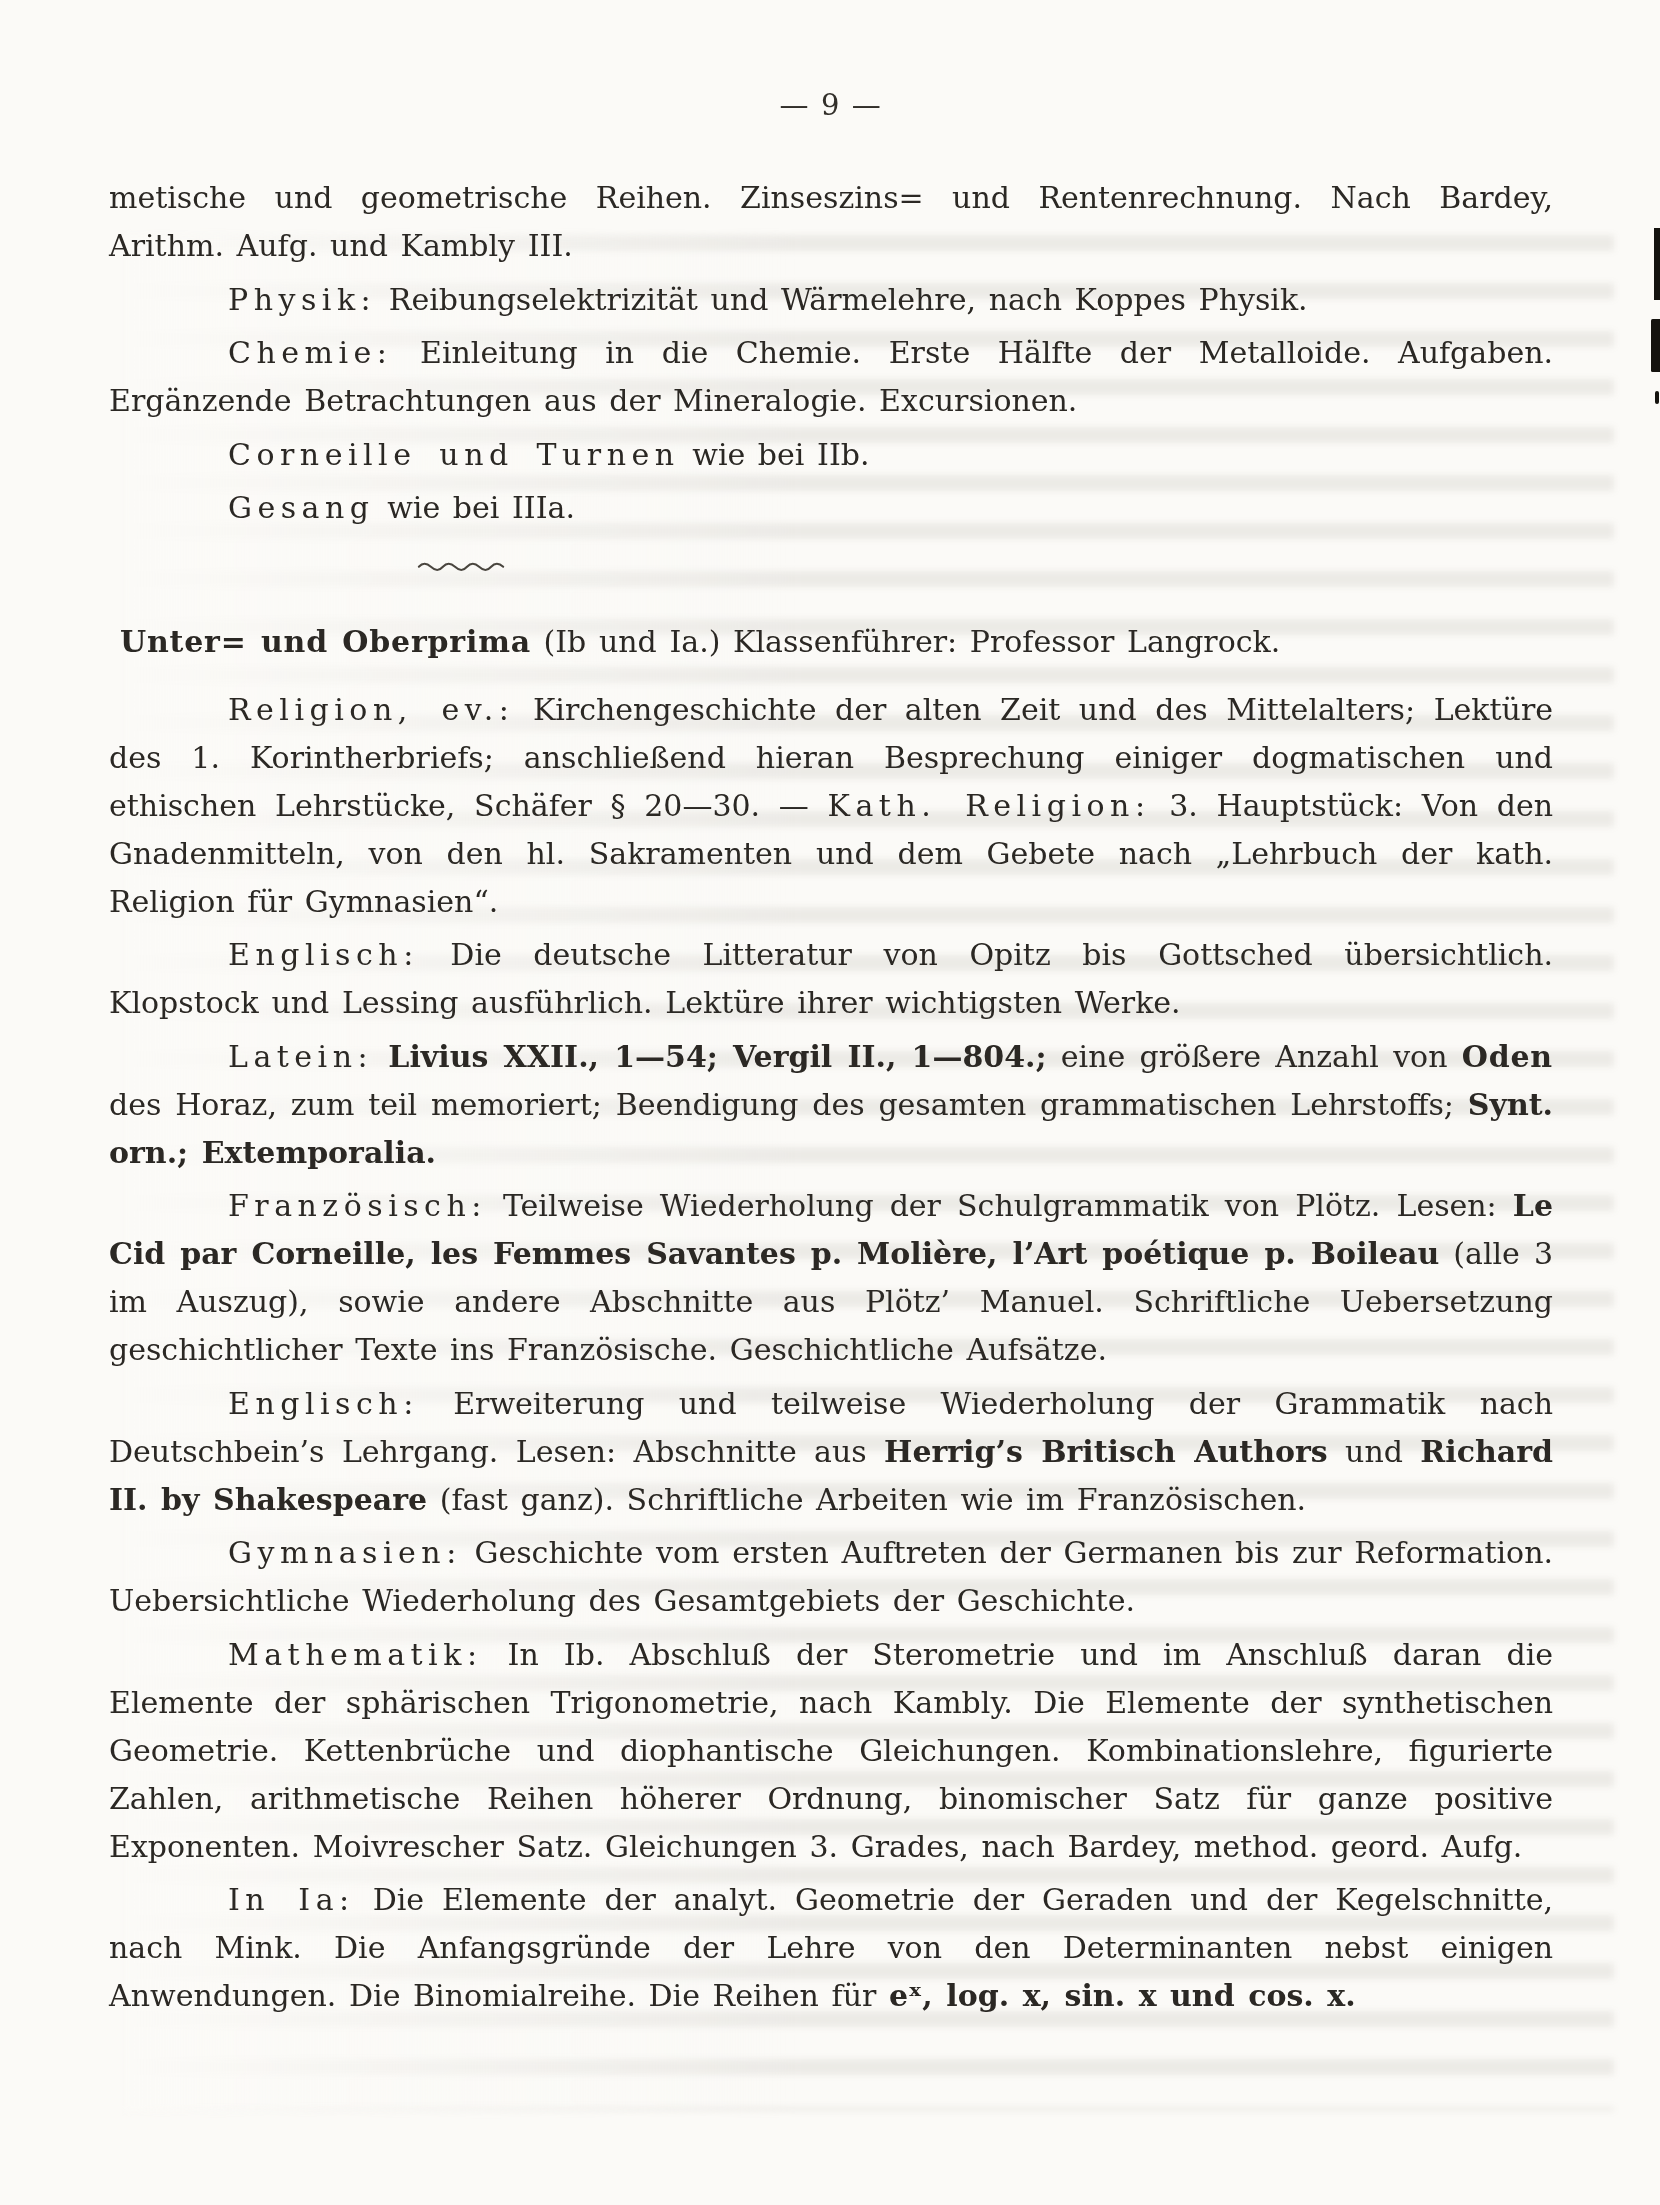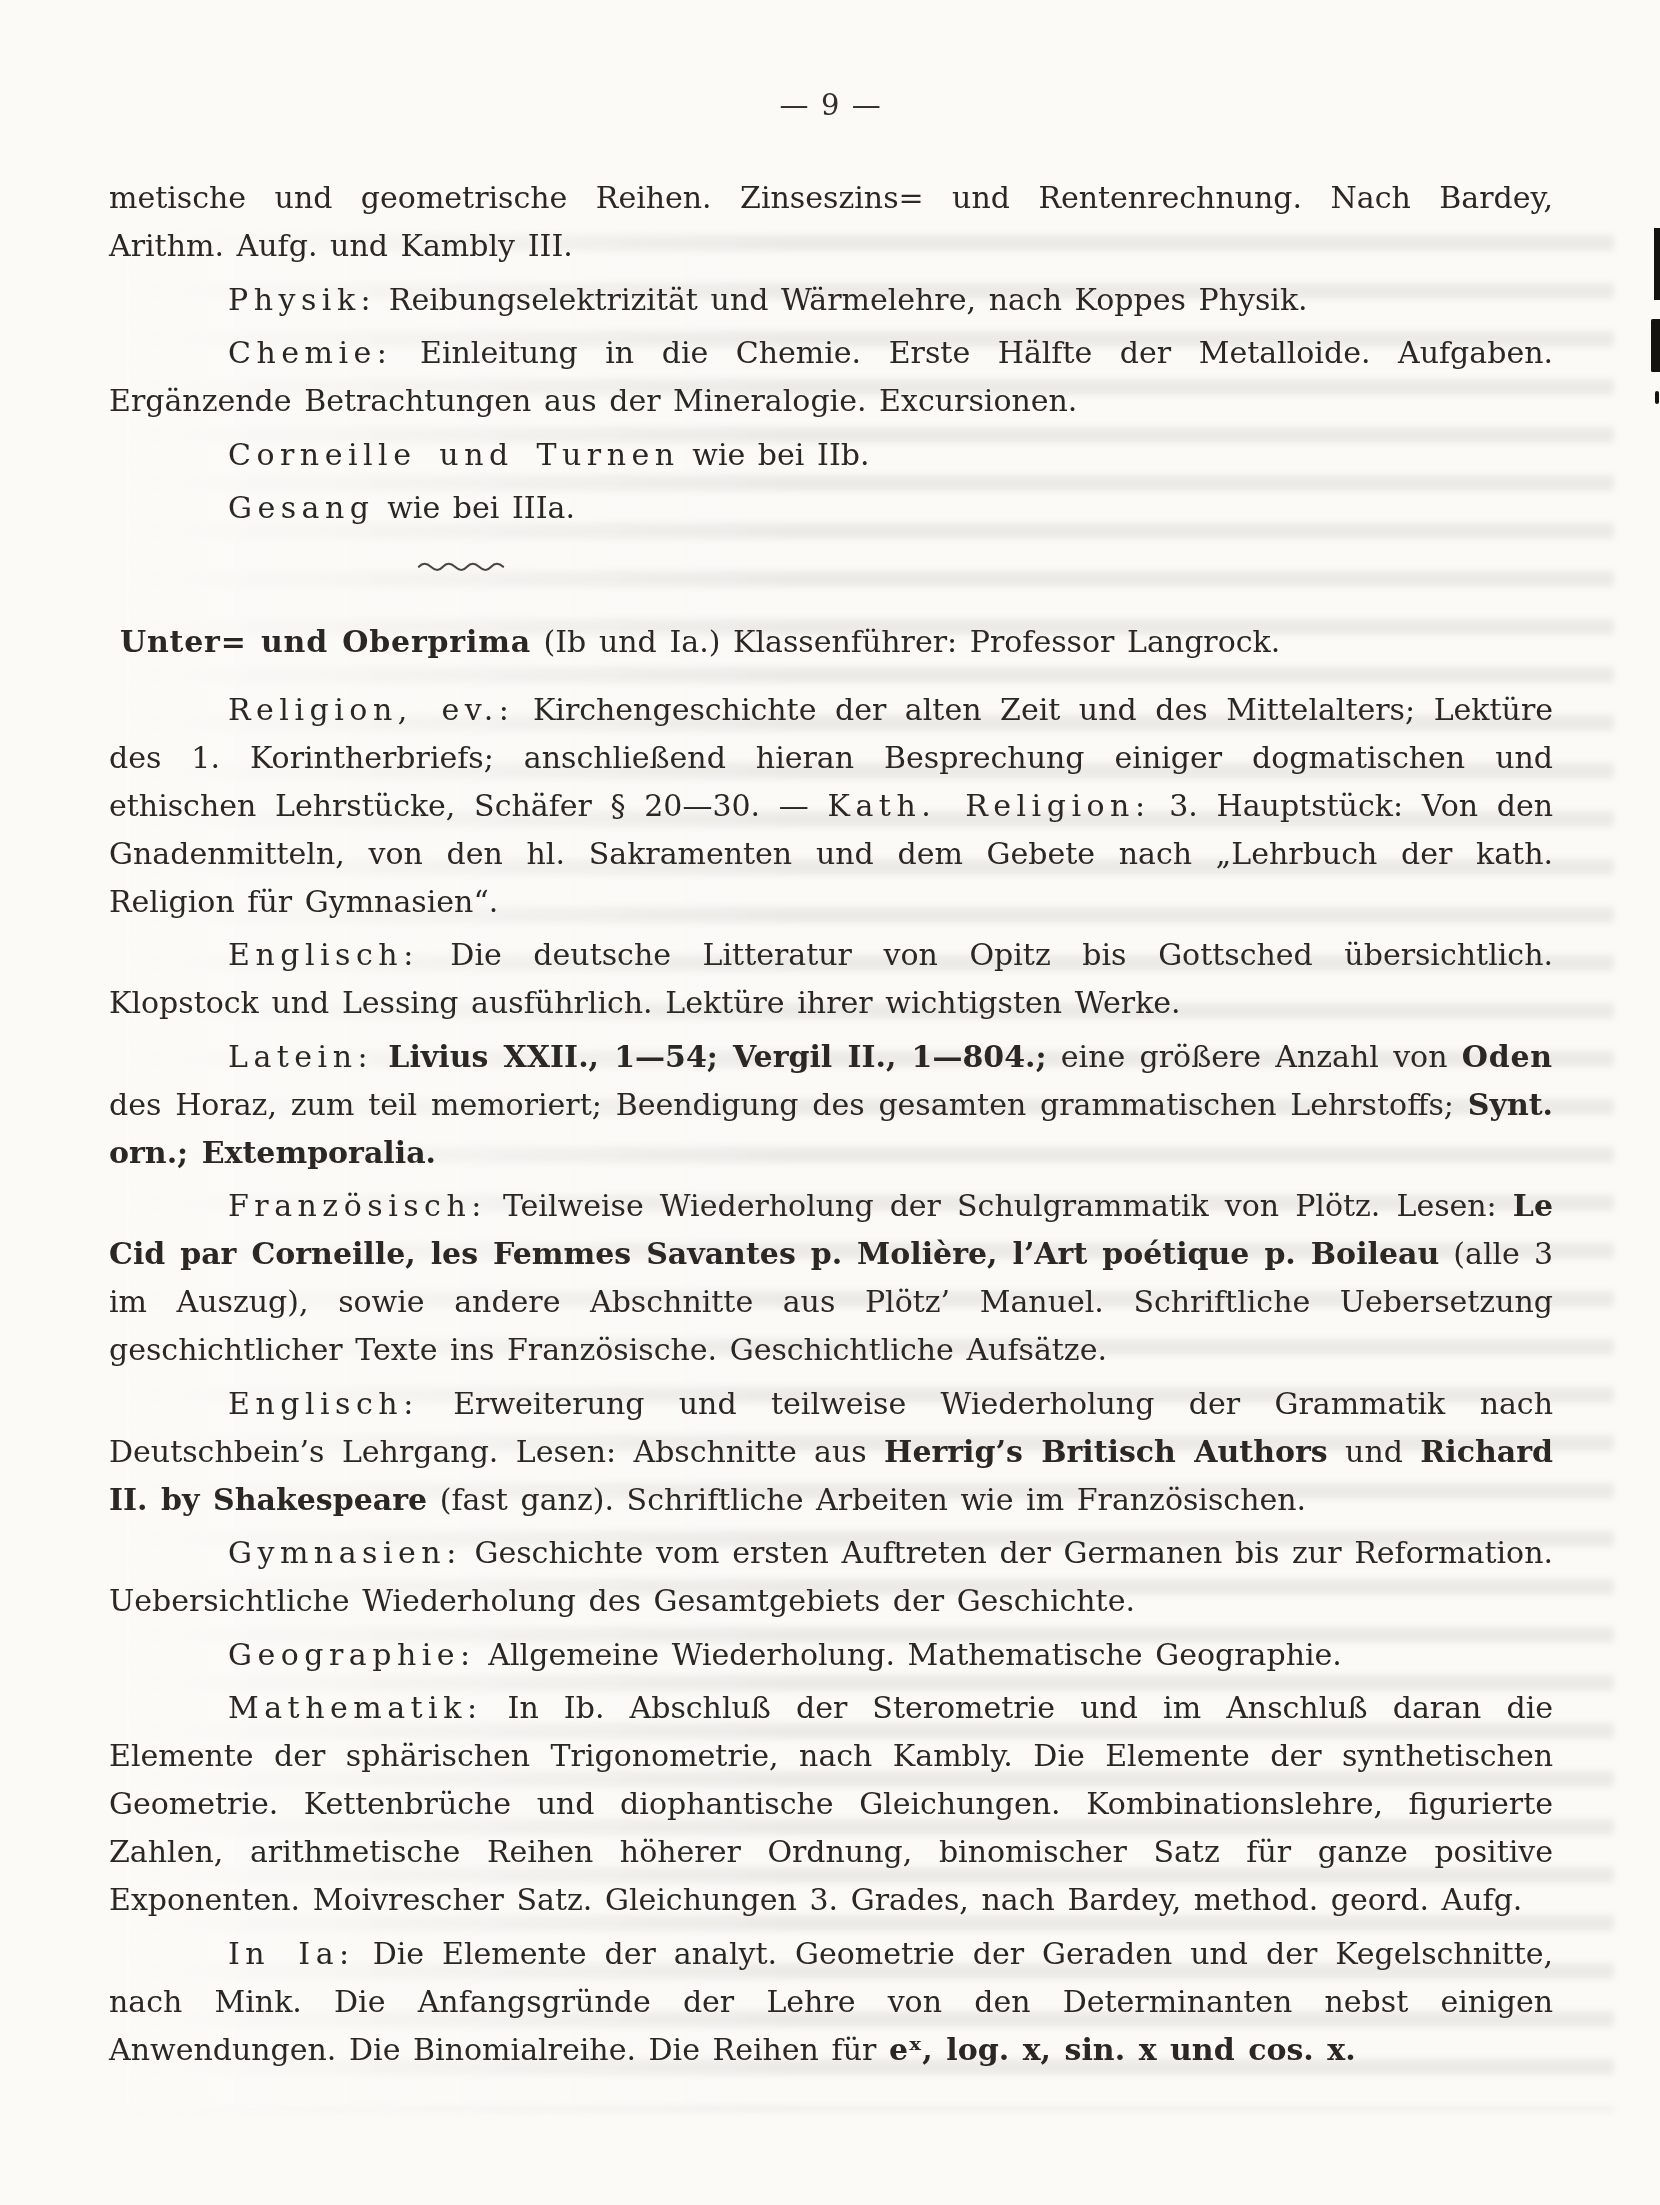--- a/index.html
+++ b/index.html
@@ -86,20 +86,19 @@
             <path d="M3 10 q7 -8 15.5 0 t15.5 0 t15.5 0 t15.5 0 t15.5 0 t15.5 0 t15.5 0" fill="none" stroke="#4a463f" stroke-width="2.6" stroke-linecap="round"></path>
           </svg>
         </div>
         <p class="para heading"><span class="seg-bold">Unter= und Oberprima</span><span class="seg-plain">  (Ib und Ia.)  Klassenführer: Professor Langrock.</span></p>
         <p class="para indent"><span class="seg-spaced">Religion, ev.:</span><span class="seg-plain"> Kirchengeschichte der alten Zeit und des Mittelalters; Lektüre des 1. Korintherbriefs; anschließend hieran Besprechung einiger dogmatischen und ethischen Lehrstücke, Schäfer § 20—30. — </span><span class="seg-spaced">Kath. Religion:</span><span class="seg-plain"> 3. Hauptstück: Von den Gnadenmitteln, von den hl. Sakramenten und dem Gebete nach „Lehrbuch der kath. Religion für Gymnasien“.</span></p>
         <p class="para indent"><span class="seg-spaced">Englisch:</span><span class="seg-plain"> Die deutsche Litteratur von Opitz bis Gottsched übersichtlich.  Klopstock und Lessing ausführlich.  Lektüre ihrer wichtigsten Werke.</span></p>
         <p class="para indent"><span class="seg-spaced">Latein:</span><span class="seg-antiqua"> Livius XXII., 1—54; Vergil II., 1—804.;</span><span class="seg-plain"> eine größere Anzahl von </span><span class="seg-bold">Oden</span><span class="seg-plain"> des Horaz, zum teil memoriert; Beendigung des gesamten grammatischen Lehrstoffs; </span><span class="seg-antiqua">Synt. orn.; Extemporalia.</span></p>
         <p class="para indent"><span class="seg-spaced">Französisch:</span><span class="seg-plain"> Teilweise Wiederholung der Schulgrammatik von Plötz.  Lesen: </span><span class="seg-antiqua">Le Cid par Corneille, les Femmes Savantes p. Molière, l’Art poétique p. Boileau</span><span class="seg-plain"> (alle 3 im Auszug), sowie andere Abschnitte aus Plötz’ Manuel.  Schriftliche Uebersetzung geschichtlicher Texte ins Französische.  Geschichtliche Aufsätze.</span></p>
         <p class="para indent"><span class="seg-spaced">Englisch:</span><span class="seg-plain"> Erweiterung und teilweise Wiederholung der Grammatik nach Deutschbein’s Lehrgang.  Lesen: Abschnitte aus </span><span class="seg-antiqua">Herrig’s Britisch Authors</span><span class="seg-plain"> und </span><span class="seg-antiqua">Richard II. by Shakespeare</span><span class="seg-plain"> (fast ganz).  Schriftliche Arbeiten wie im Französischen.</span></p>
         <p class="para indent"><span class="seg-spaced">Gymnasien:</span><span class="seg-plain"> Geschichte vom ersten Auftreten der Germanen bis zur Reformation.  Uebersichtliche Wiederholung des Gesamtgebiets der Geschichte.</span></p>
-        <p class="para indent"><span class="seg-spaced">Geographie:</span><span class="seg-plain"> Allgemeine Wiederholung.  Mathematische Geographie.</span></p>
         <p class="para indent"><span class="seg-spaced">Mathematik:</span><span class="seg-plain"> In Ib. Abschluß der Sterometrie und im Anschluß daran die Elemente der sphärischen Trigonometrie, nach Kambly.  Die Elemente der synthetischen Geometrie.  Kettenbrüche und diophantische Gleichungen.  Kombinationslehre, figurierte Zahlen, arithmetische Reihen höherer Ordnung, binomischer Satz für ganze positive Exponenten.  Moivrescher Satz.  Gleichungen 3. Grades, nach Bardey, method. geord. Aufg.</span></p>
         <p class="para indent"><span class="seg-spaced">In Ia:</span><span class="seg-plain"> Die Elemente der analyt. Geometrie der Geraden und der Kegelschnitte, nach Mink.  Die Anfangsgründe der Lehre von den Determinanten nebst einigen Anwendungen.  Die Binomialreihe.  Die Reihen für </span><span class="seg-antiqua">eˣ, log. x, sin. x und cos. x.</span></p>
         <p class="para indent"></p>
       </div>
   </div>
 </div>
 
 
 </body></html>

